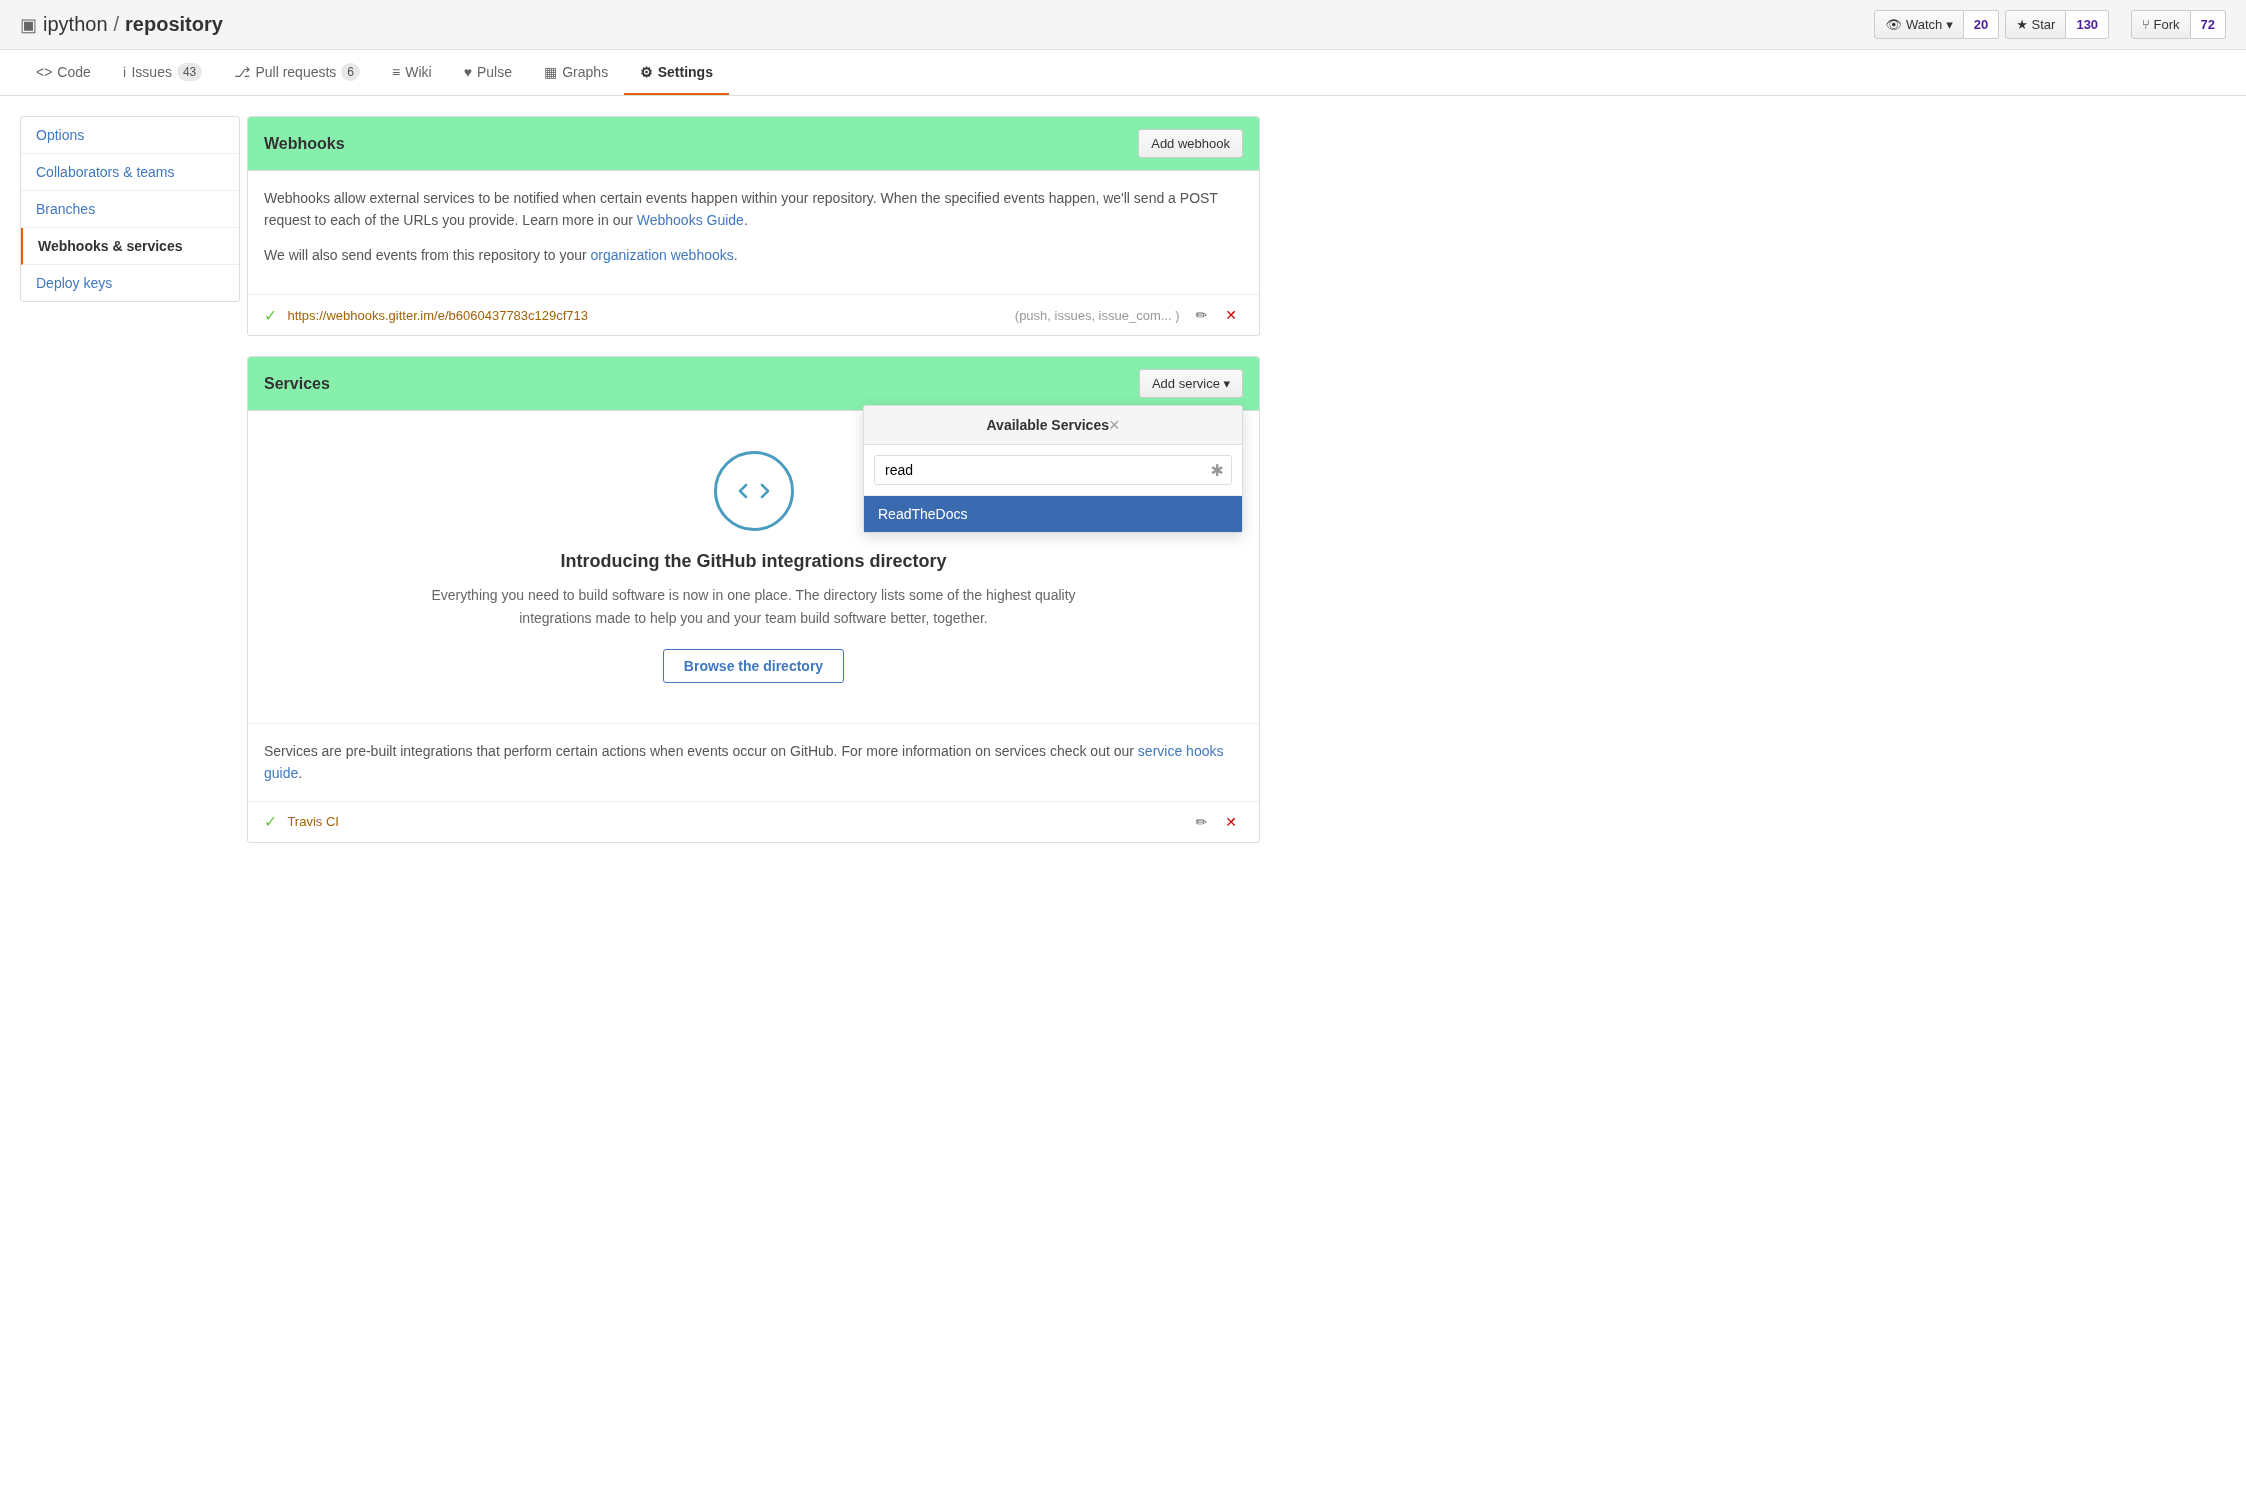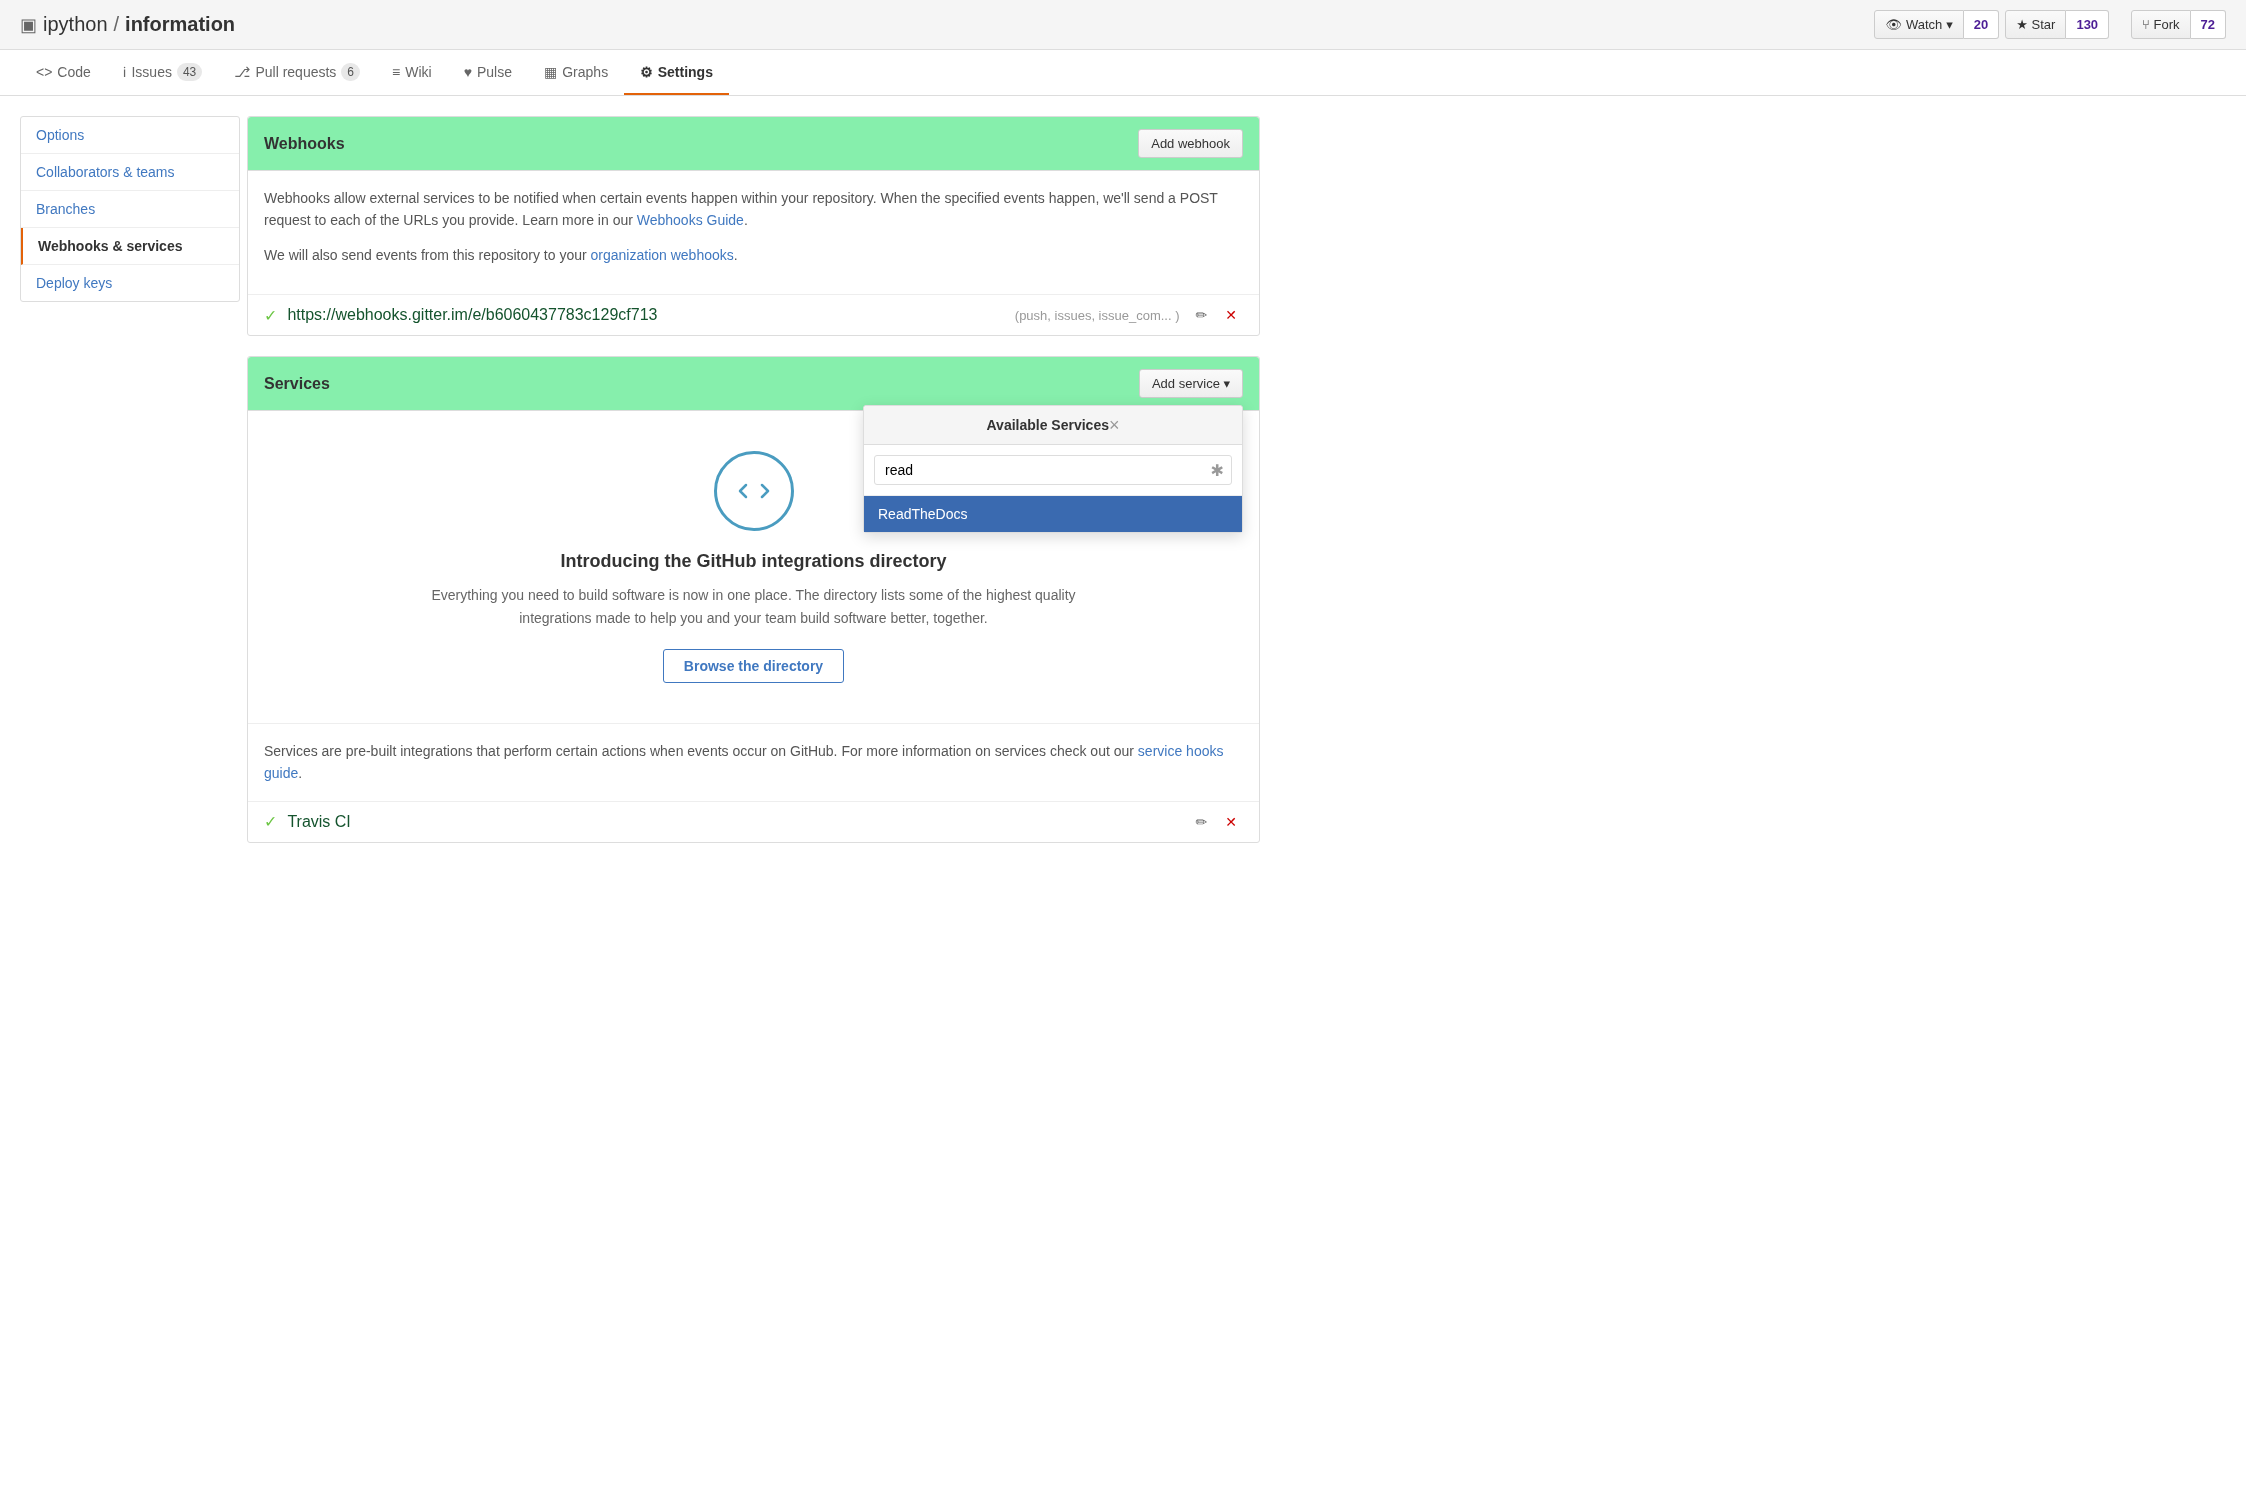--- a/index.html
+++ b/index.html
@@ -204,23 +204,23 @@
       padding: 10px 16px;
       border-top: 1px solid #eee;
       gap: 10px;
     }
     .check-icon {
       color: #6cc644;
       font-size: 16px;
     }
     .webhook-url {
       flex: 1;
-      color: #14532d;
+      color: #a16207;
       text-decoration: none;
-      font-size: 16px;
+      font-size: 13px;
     }
     .webhook-meta {
       color: #999;
       font-size: 13px;
     }
     .webhook-actions {
       display: flex;
       gap: 6px;
       align-items: center;
     }
@@ -368,21 +368,21 @@
     }
   </style>
 </head>
 <body>
 
 <div class="page-header">
   <div class="repo-title">
     <span class="repo-icon">▣</span>
     <span class="repo-owner">ipython</span>
     <span class="repo-sep">/</span>
-    <span class="repo-name">information</span>
+    <span class="repo-name">repository</span>
   </div>
   <div class="header-actions">
     <div class="action-group">
       <button class="watch-btn">
         <span>👁</span>
         <span>Watch</span>
         <span>▾</span>
       </button>
       <span class="watch-count">20</span>
     </div>

